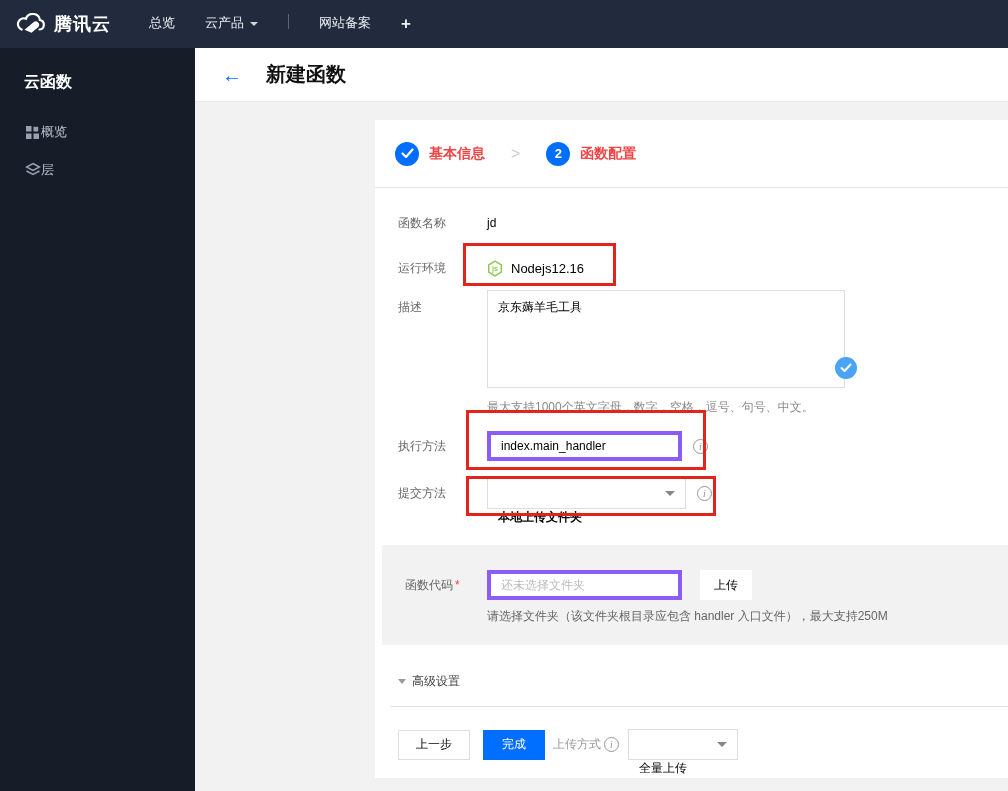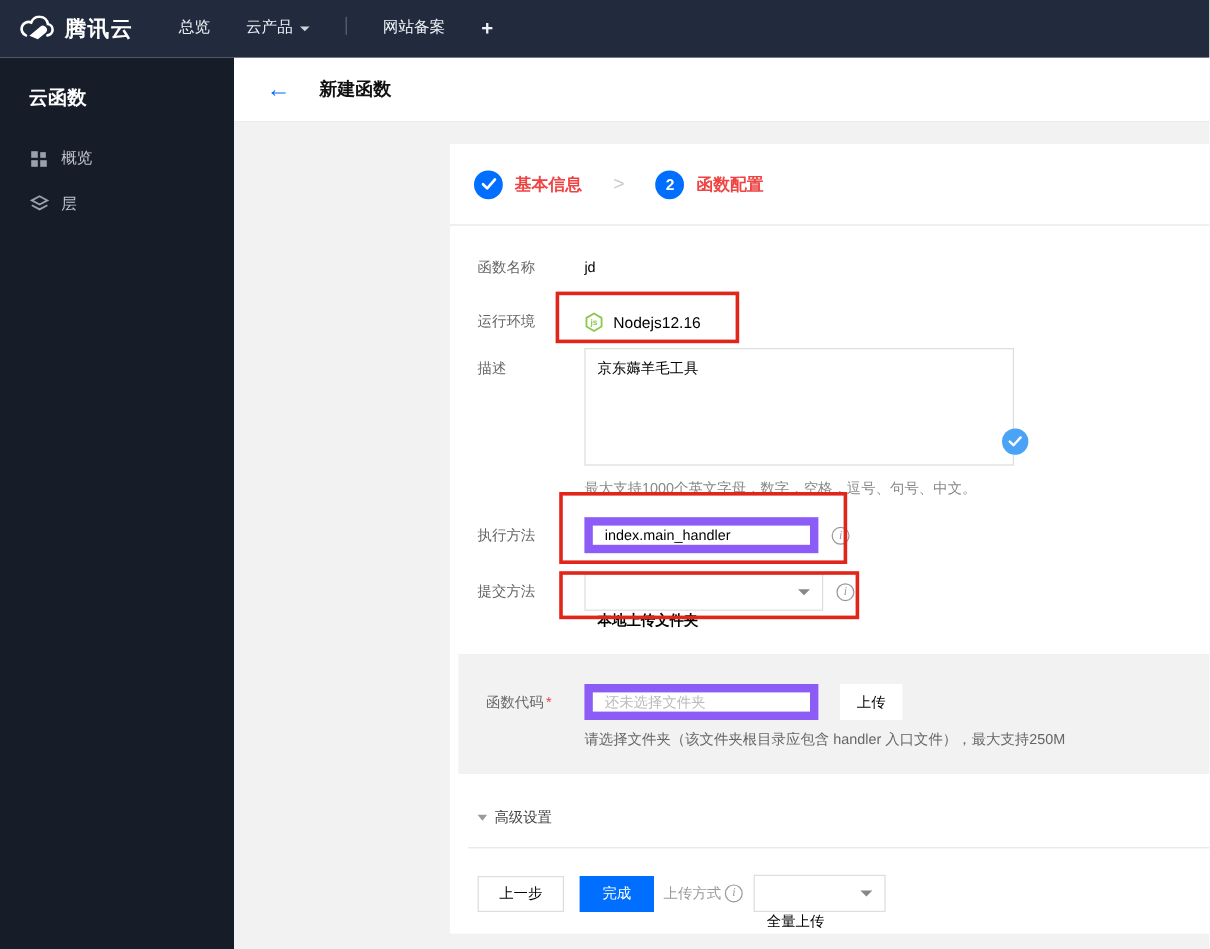--- a/index.html
+++ b/index.html
@@ -15,30 +15,30 @@
   .topnav { display:flex; align-items:flex-start; gap:30px; margin-left:38px; }
   .topnav-item { color:#eef1f6; font-size:13px; cursor:pointer; display:flex; align-items:center; gap:6px; }
   .caret-down-white { width:0; height:0; border-left:4px solid transparent; border-right:4px solid transparent;
             border-top:4px solid #cfd4dd; margin-top:2px; }
   .topnav-divider { width:1px; height:15px; background:rgba(255,255,255,.28); }
   .topnav-plus { font-size:17px; font-weight:bold; }
 
   
   .sidebar { position:absolute; left:0; top:48px; width:195px; height:743px; background:#161c28; z-index:20; }
   .sidebar-title { color:#fff; font-size:16px; font-weight:bold; padding:24px 0 20px 24px; }
-  .side-item { height:38px; display:flex; align-items:center; padding-left:24px; gap:10px;
+  .side-item { height:38px; display:flex; align-items:center; padding-left:24px; 
                color:#bfc4ce; font-size:13px; cursor:pointer;text-align:center; }
   .side-item.active { background:#2c3448; color:#fff; }
   .side-icon { width:17px; height:17px; display:inline-flex; align-items:center; justify-content:center; }
 
   
   .pagehead { position:absolute; left:195px; top:48px; width:813px; height:54px; background:#fff;
               border-bottom:1px solid #e8e8e8; display:flex; align-items:center; padding-left:27px; gap:24px; z-index:10; }
   .back-arrow { color:#006eff; font-size:20px; line-height:1; cursor:pointer; font-weight:bold; }
-  .page-title { font-size:15px; font-weight:bold; color:#111; }
+  .page-title { font-size:20px; font-weight:bold; color:#111; }
 
   
   .card { position:absolute; left:375px; top:120px; width:633px; height:658px; background:#fff; }
 
   .steps { height:68px; display:flex; align-items:center; padding-left:20px;
            border-bottom:1px solid #e5e5e5; margin-right:0; }
   .step-circle { width:24px; height:24px; border-radius:50%; background:#006eff; color:#fff;
                  display:flex; align-items:center; justify-content:center; font-size:13px; font-weight:bold; flex:0 0 24px; }
   .step-label { font-size:14px; font-weight:bold; color:#ef4444; margin-left:10px; }
   .step-chevron { color:#c9c9c9; font-size:16px; margin:0 26px; }
@@ -56,21 +56,21 @@
 
   .name-value { font-size:12px; color:#000; }
   .runtime-value { display:flex; align-items:center; gap:8px; font-size:13px; color:#000; }
 
   .desc-textarea { width:358px; height:98px; border:1px solid #ddd; resize:none; font-family:inherit;
                    font-size:12px; color:#000; padding:8px 10px; outline:none; }
   .desc-wrap { position:relative; width:379px; height:98px; }
   .desc-check { position:absolute; right:9px; bottom:9px; width:22px; height:22px; border-radius:50%;
                 background:#4aa3f5; display:flex; align-items:center; justify-content:center; }
 
-  .text-input { width:195px; height:30px; border:7px solid #8b5cf6; padding:0 10px; font-size:12px;
+  .text-input { width:195px; height:30px; border:4px solid #8b5cf6; padding:0 10px; font-size:12px;
                 font-family:inherit; color:#000; outline:none; }
   .text-input::placeholder { color:#bbb; }
 
   .fake-select { width:199px; height:31px; border:1px solid #ddd; background:#fff; display:flex;
                  align-items:center; justify-content:space-between; padding:0 10px; cursor:pointer; }
   .fake-select .sel-text { font-size:12px; color:#000; font-weight:bold;margin-top:48px; }
   .caret-down-gray { width:0; height:0; border-left:5px solid transparent; border-right:5px solid transparent;
                  border-top:5px solid #878787; }
 
   .info-icon { width:15px; height:15px; border:1px solid #979797; border-radius:50%; color:#979797;

